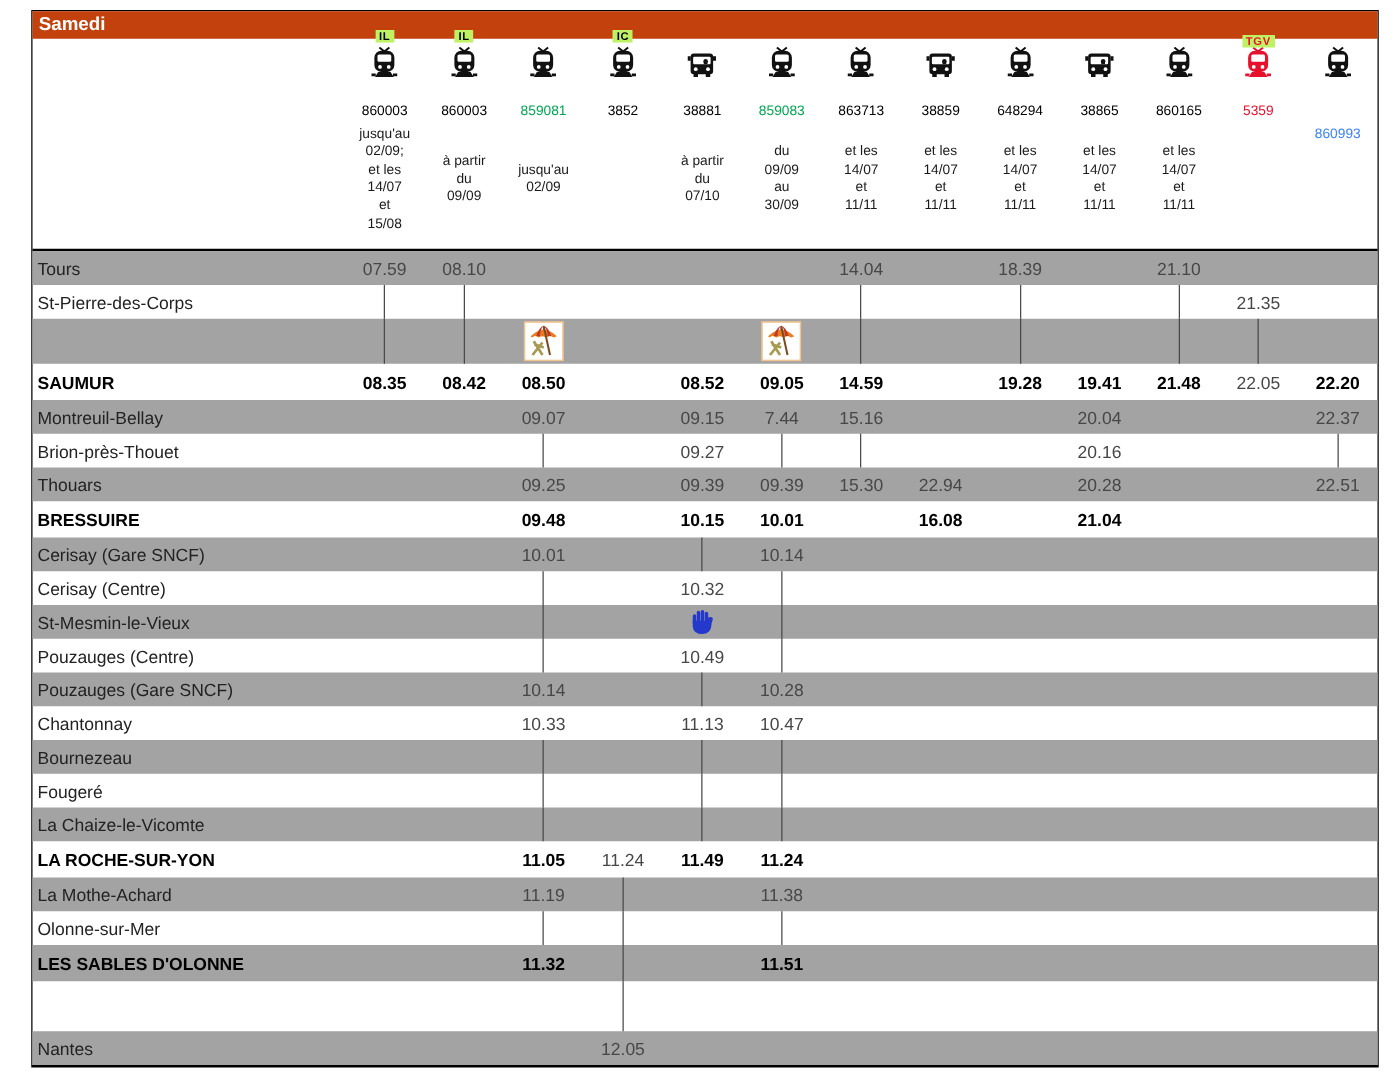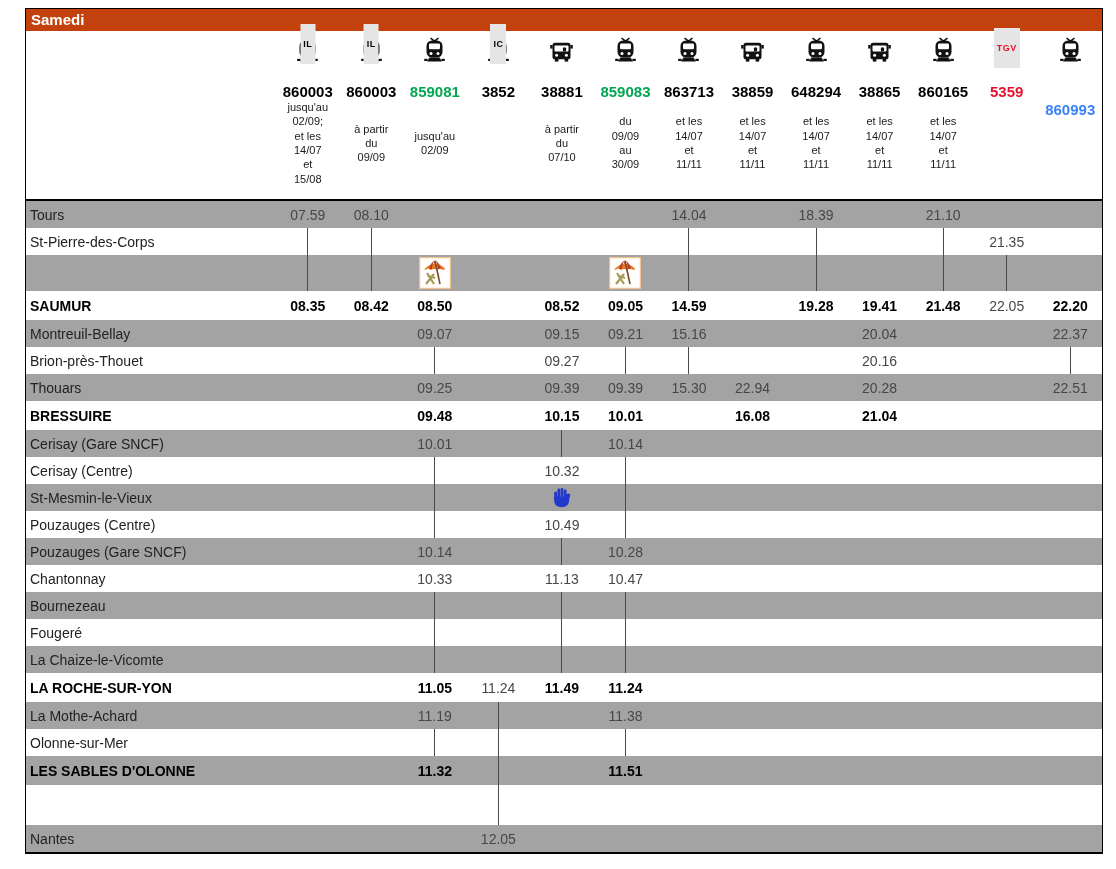--- a/index.html
+++ b/index.html
@@ -3,24 +3,24 @@
 <meta charset="utf-8">
 <style>
   html,body{margin:0;padding:0;background:#fff;}
   body{width:1116px;height:869px;position:relative;font-family:"Liberation Sans","DejaVu Sans",sans-serif;}
   .timetable{position:absolute;left:25px;top:8px;width:1078px;border:1px solid #000;border-bottom:2px solid #000;background:#fff;box-sizing:border-box;}
   .titlebar{height:22px;background:#c2410c;color:#fff;font-size:15px;font-weight:bold;line-height:22px;padding-left:5px;}
   .grid{display:grid;grid-template-columns:250px repeat(13,1fr);}
   
   .head-icons{height:34px;}
   .head-icons .colcell{position:relative;display:flex;align-items:flex-end;justify-content:center;padding-bottom:1px;}
-  .badge{position:absolute;top:-7px;left:50%;transform:translateX(-50%);background:#e5e5e5;color:#000;font-size:9px;font-weight:bold;padding:15px 3px;z-index:3;letter-spacing:0.5px;}
+  .badge{position:absolute;top:-7px;left:50%;transform:translateX(-50%);background:#bef264;color:#000;font-size:9px;font-weight:bold;padding:0 3px;z-index:3;letter-spacing:0.5px;}
   .badge.tgv{color:#E8112D;top:-3px;}
   .head-numbers{height:22px;}
-  .head-numbers .colcell{display:flex;align-items:center;justify-content:center;font-size:15px;font-weight:bold;}
+  .head-numbers .colcell{display:flex;align-items:center;justify-content:center;font-size:11px;font-weight:normal;}
   
   .notes{min-height:112px;}
   .notes .colcell{display:flex;flex-direction:column;align-items:center;justify-content:center;font-size:11px;line-height:1.3;color:#1a1a1a;text-align:center;}
   .divider{height:2px;background:#000;}
   
   .row{height:27px;}
   .row.major{height:29px;}
   .row.icon-row{height:36px;}
   .row.spacer{height:40px;}
   .row.shaded{background:#a3a3a3;}
@@ -441,21 +441,21 @@
         <div class="cell"></div>
         <div class="cell"></div>
         <div class="cell">
           <span class="time">09.07</span>
         </div>
         <div class="cell"></div>
         <div class="cell">
           <span class="time">09.15</span>
         </div>
         <div class="cell">
-          <span class="time">09.21</span>
+          <span class="time">7.44</span>
         </div>
         <div class="cell">
           <span class="time">15.16</span>
         </div>
         <div class="cell"></div>
         <div class="cell"></div>
         <div class="cell">
           <span class="time">20.04</span>
         </div>
         <div class="cell"></div>

